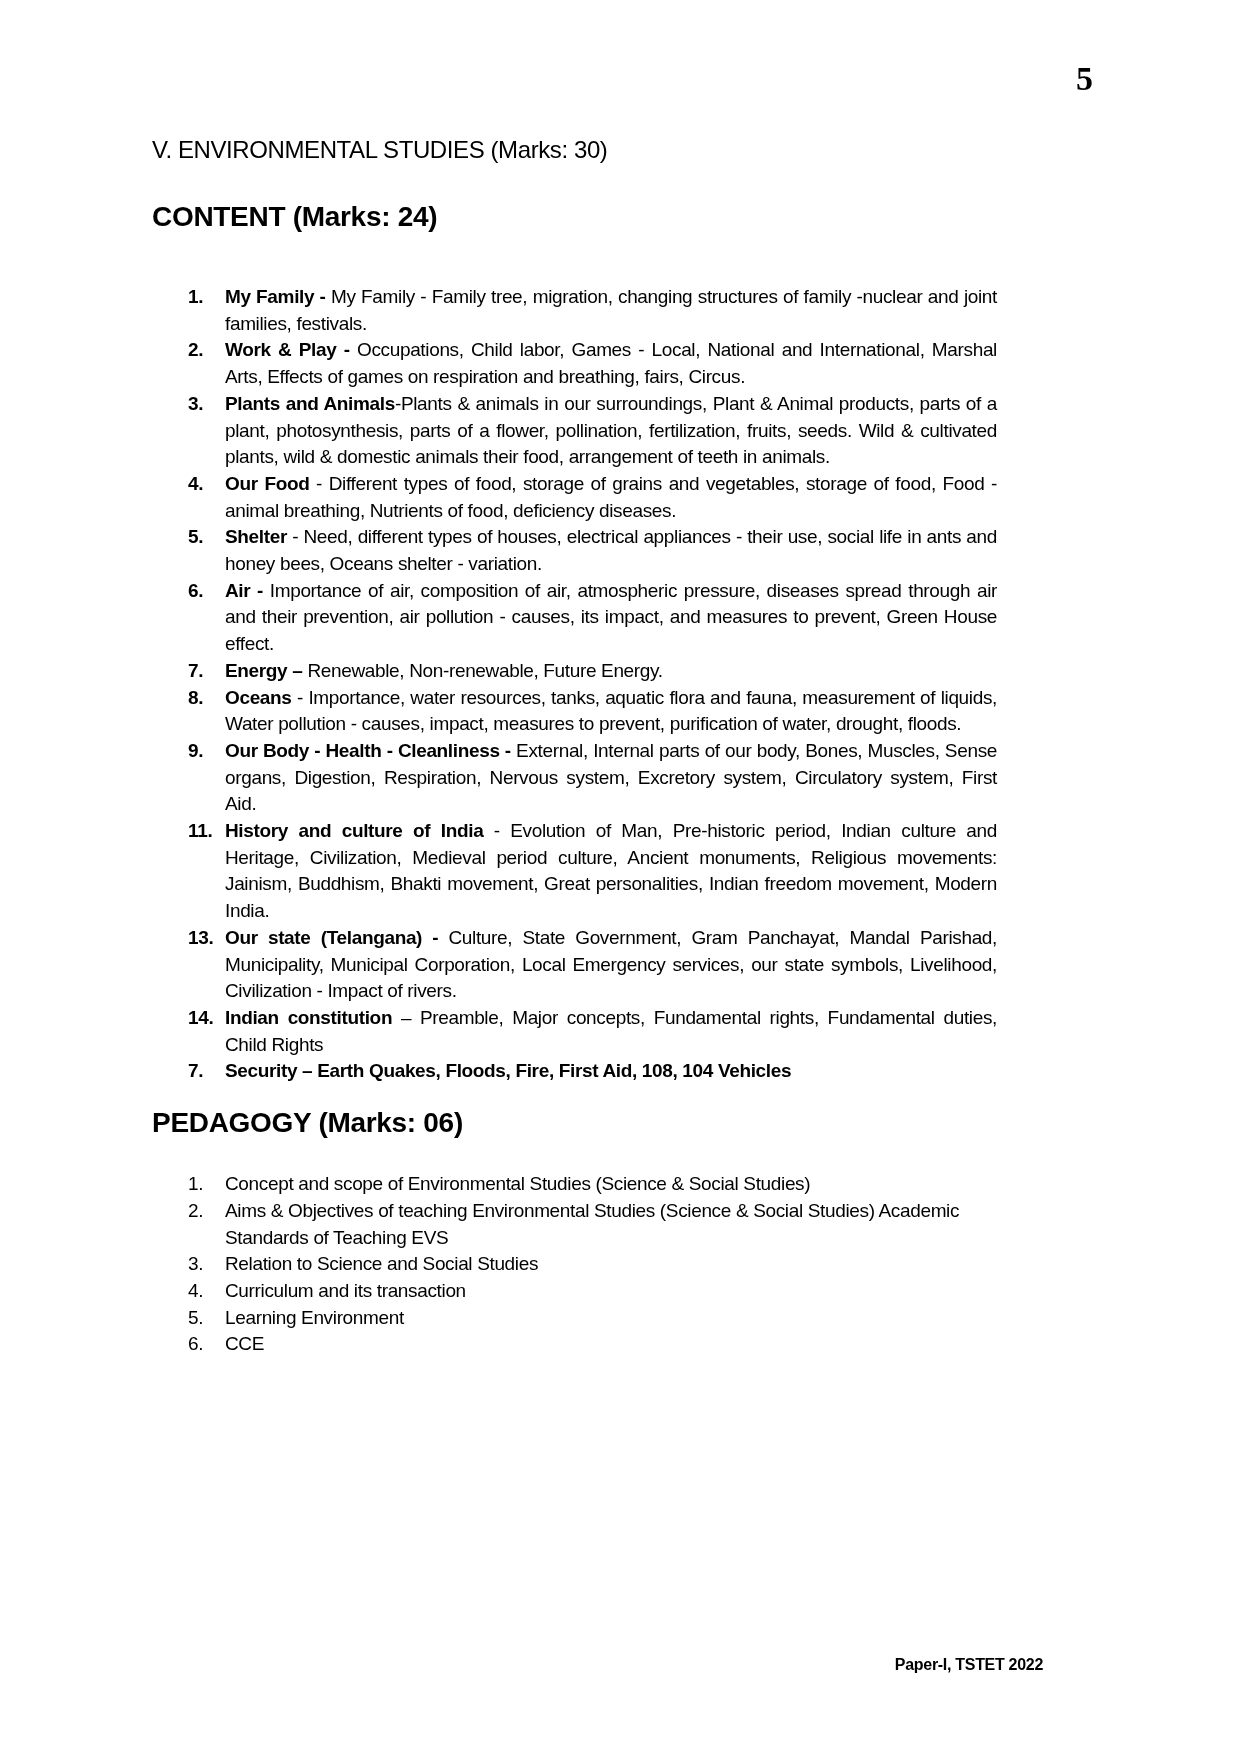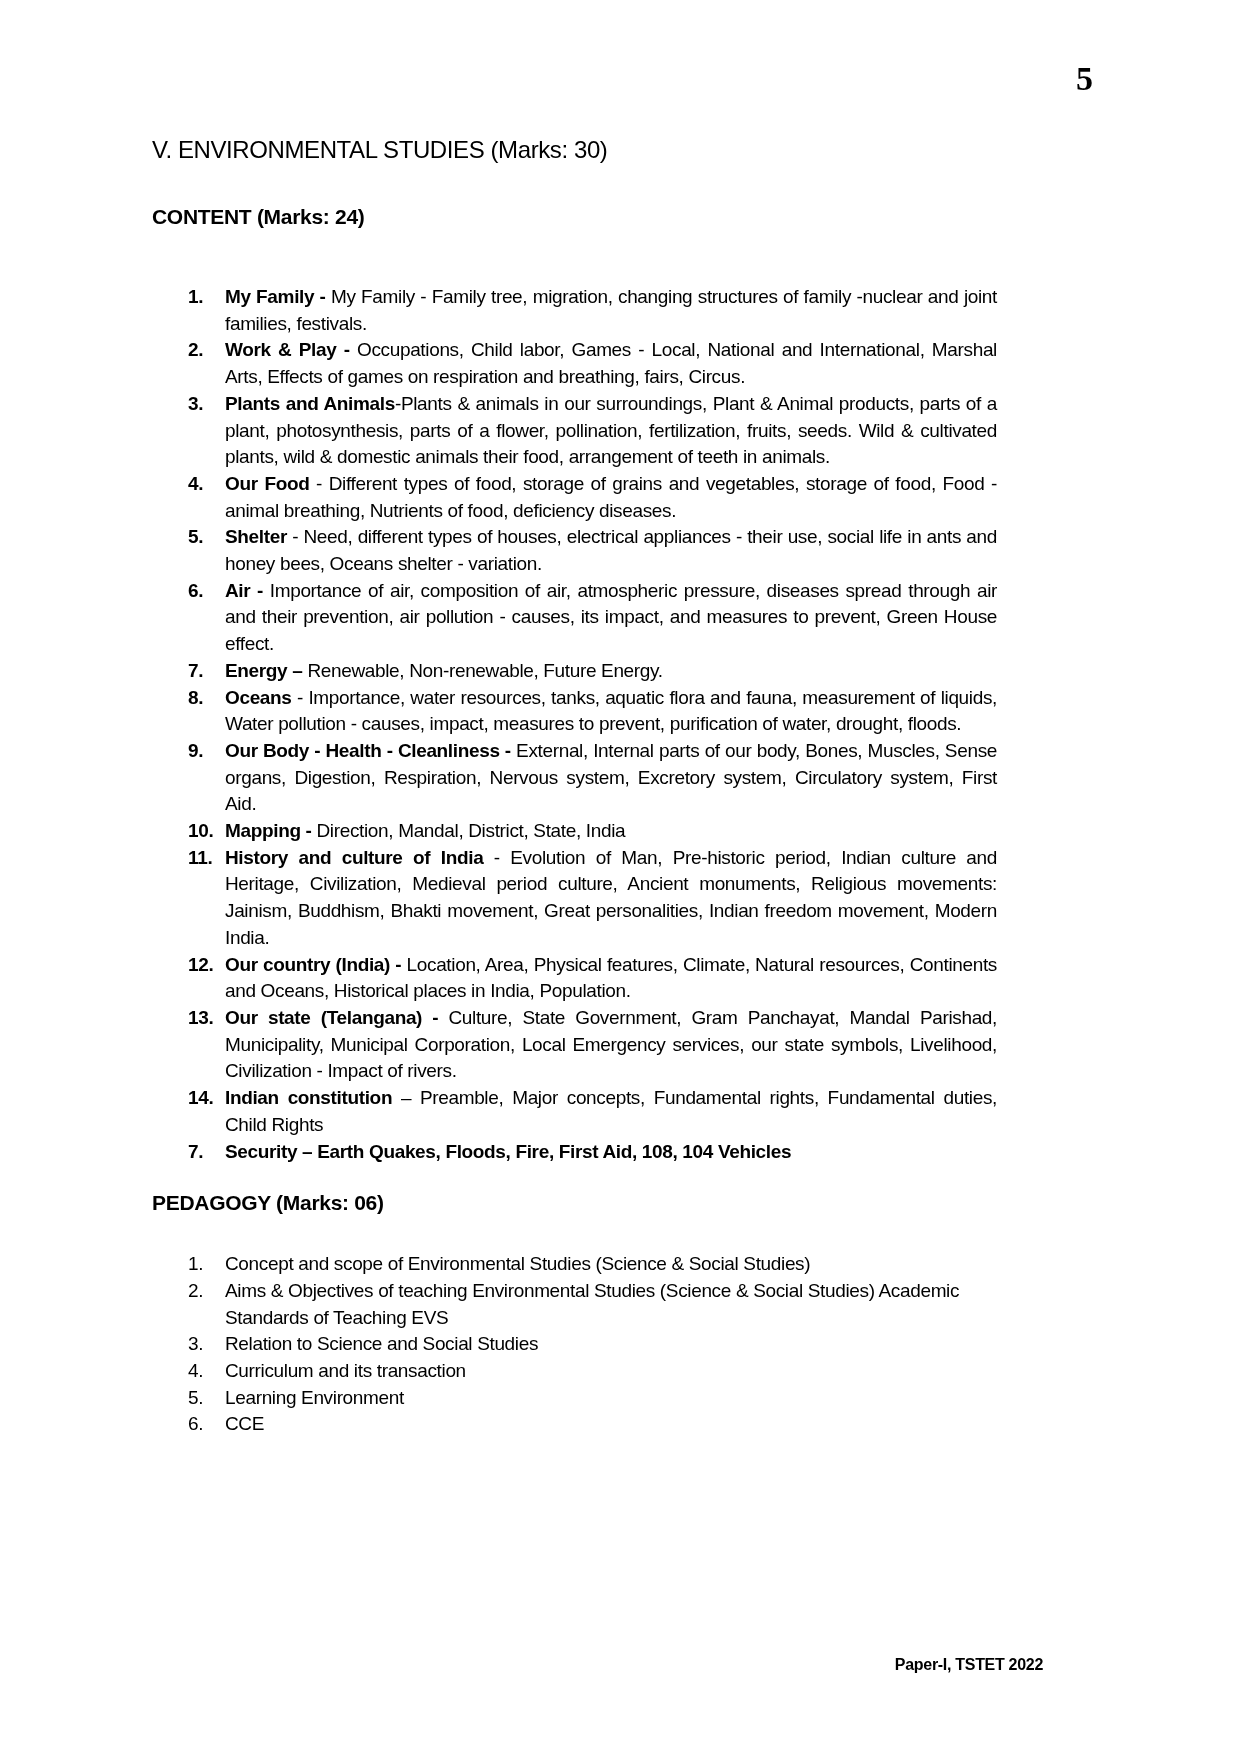--- a/index.html
+++ b/index.html
@@ -17,21 +17,21 @@
     font-weight:bold; font-size:34px; line-height:1;
   }
   .doc {
     position:absolute; left:152px; top:136px; width:845px;
   }
   .section-title {
     font-size:24px; font-weight:normal; letter-spacing:-0.4px;
     line-height:28px;
   }
   .sub-heading {
-    font-size:21px; font-weight:bold; letter-spacing:-0.3px;
+    font-size:28px; font-weight:bold; letter-spacing:-0.3px;
     line-height:24px;
   }
   .content-heading { margin-top:41px; }
   .pedagogy-heading { margin-top:26px; }
   .list {
     margin:55px 0 0 36px; width:809px;
     font-size:19px; line-height:26.7px; letter-spacing:-0.35px;
   }
   .pedagogy-list { margin-top:36px; }
   .item { position:relative; padding-left:37px; text-align:justify; }
@@ -60,23 +60,21 @@
     <div class="list content-list">
       <div class="item"><span class="num">1.</span><span class="lead">My Family - </span><span class="text">My Family - Family tree, migration, changing structures of family -nuclear and joint families, festivals.</span></div>
       <div class="item"><span class="num">2.</span><span class="lead">Work &amp; Play - </span><span class="text">Occupations, Child labor, Games - Local, National and International, Marshal Arts, Effects of games on respiration and breathing, fairs, Circus.</span></div>
       <div class="item"><span class="num">3.</span><span class="lead">Plants and Animals</span><span class="text">-Plants &amp; animals in our surroundings, Plant &amp; Animal products, parts of a plant, photosynthesis, parts of a flower, pollination, fertilization, fruits, seeds. Wild &amp; cultivated plants, wild &amp; domestic animals their food, arrangement of teeth in animals.</span></div>
       <div class="item"><span class="num">4.</span><span class="lead">Our Food</span><span class="text"> - Different types of food, storage of grains and vegetables, storage of food, Food - animal breathing, Nutrients of food, deficiency diseases.</span></div>
       <div class="item"><span class="num">5.</span><span class="lead">Shelter</span><span class="text"> - Need, different types of houses, electrical appliances - their use, social life in ants and honey bees, Oceans shelter - variation.</span></div>
       <div class="item"><span class="num">6.</span><span class="lead">Air - </span><span class="text">Importance of air, composition of air, atmospheric pressure, diseases spread through air and their prevention, air pollution - causes, its impact, and measures to prevent, Green House effect.</span></div>
       <div class="item"><span class="num">7.</span><span class="lead">Energy – </span><span class="text">Renewable, Non-renewable, Future Energy.</span></div>
       <div class="item"><span class="num">8.</span><span class="lead">Oceans</span><span class="text"> - Importance, water resources, tanks, aquatic flora and fauna, measurement of liquids, Water pollution - causes, impact, measures to prevent, purification of water, drought, floods.</span></div>
       <div class="item"><span class="num">9.</span><span class="lead">Our Body - Health - Cleanliness - </span><span class="text">External, Internal parts of our body, Bones, Muscles, Sense organs, Digestion, Respiration, Nervous system, Excretory system, Circulatory system, First Aid.</span></div>
-      <div class="item"><span class="num">10.</span><span class="lead">Mapping - </span><span class="text">Direction, Mandal, District, State, India</span></div>
       <div class="item"><span class="num">11.</span><span class="lead">History and culture of India</span><span class="text"> - Evolution of Man, Pre-historic period, Indian culture and Heritage, Civilization, Medieval period culture, Ancient monuments, Religious movements: Jainism, Buddhism, Bhakti movement, Great personalities, Indian freedom movement, Modern India.</span></div>
-      <div class="item"><span class="num">12.</span><span class="lead">Our country (India) - </span><span class="text">Location, Area, Physical features, Climate, Natural resources, Continents and Oceans, Historical places in India, Population.</span></div>
       <div class="item"><span class="num">13.</span><span class="lead">Our state (Telangana) - </span><span class="text">Culture, State Government, Gram Panchayat, Mandal Parishad, Municipality, Municipal Corporation, Local Emergency services, our state symbols, Livelihood, Civilization - Impact of rivers.</span></div>
       <div class="item"><span class="num">14.</span><span class="lead">Indian constitution</span><span class="text"> – Preamble, Major concepts, Fundamental rights, Fundamental duties, Child Rights</span></div>
       <div class="item"><span class="num">7.</span><span class="lead">Security –  Earth Quakes, Floods, Fire, First Aid, 108, 104 Vehicles</span><span class="text"></span></div>
     </div>
 
     <div class="sub-heading pedagogy-heading">PEDAGOGY (Marks: 06)</div>
 
     <div class="list pedagogy-list">
       <div class="item"><span class="num">1.</span><span class="text">Concept and scope of Environmental Studies (Science &amp; Social Studies)</span></div>
       <div class="item"><span class="num">2.</span><span class="text">Aims &amp; Objectives of teaching Environmental Studies (Science &amp; Social Studies) Academic Standards of Teaching EVS</span></div>

